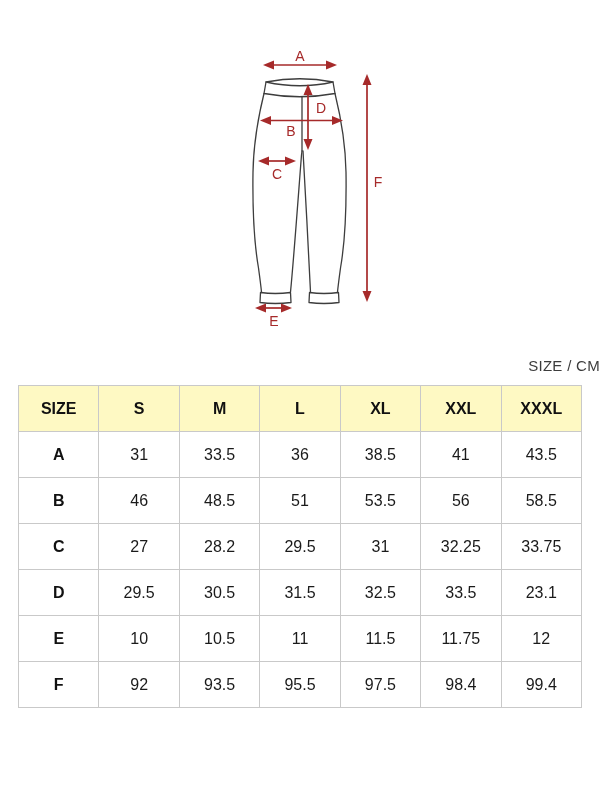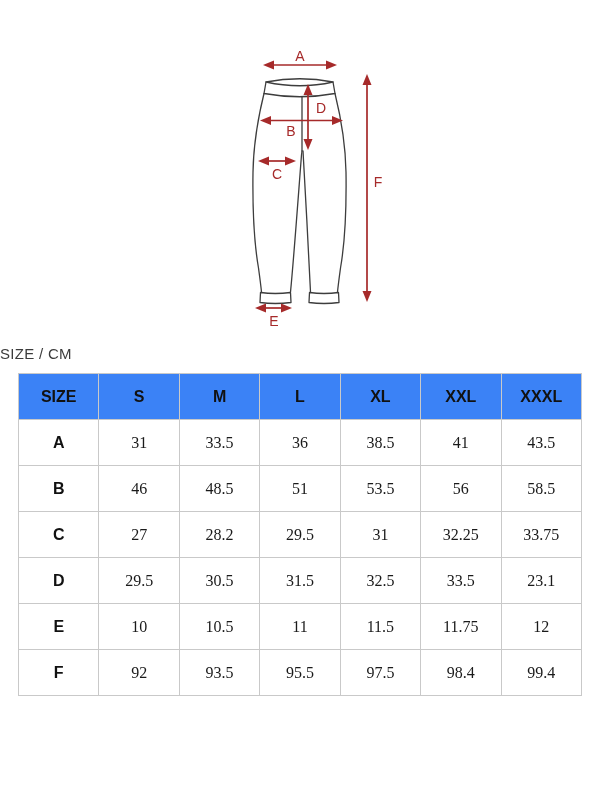--- a/index.html
+++ b/index.html
@@ -35,23 +35,22 @@
     fill: #a62a2a;
     stroke: none;
   }
   .arrow-label {
     fill: #a62a2a;
     font-family: "Liberation Sans", "DejaVu Sans", sans-serif;
     font-size: 14px;
     text-anchor: middle;
   }
   .units-label {
-    text-align: left;
-    padding-right: 20px;
-    margin-top: 0;
+    text-align: right;
+    margin-top: 12px;
     font-size: 15px;
     color: #3c3c3c;
     letter-spacing: 0.3px;
   }
   table.size-table {
     margin: 11px 18px 0 18px;
     width: 564px;
     border-collapse: collapse;
     table-layout: fixed;
   }
@@ -59,32 +58,31 @@
   table.size-table td {
     border: 1px solid #c9c9c9;
     height: 45px;
     text-align: center;
     vertical-align: middle;
     font-size: 16px;
     color: #1a1a1a;
     padding: 0;
   }
   table.size-table thead th {
-    background: #3b82f6;
+    background: #fef9c3;
     font-weight: bold;
     color: #111111;
   }
   table.size-table tbody th {
     background: #ffffff;
     font-weight: bold;
     color: #111111;
   }
   table.size-table tbody td {
     font-weight: normal;
-    font-family: Liberation Serif, serif;
   }
   .footnote {
     margin-top: 14px;
     text-align: center;
     font-size: 15px;
     line-height: 20px;
     color: #555555;
   }
 </style>
 </head>

